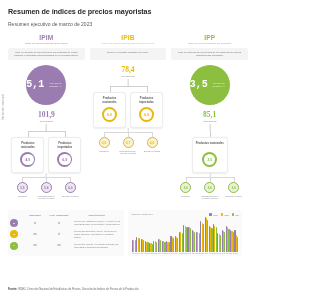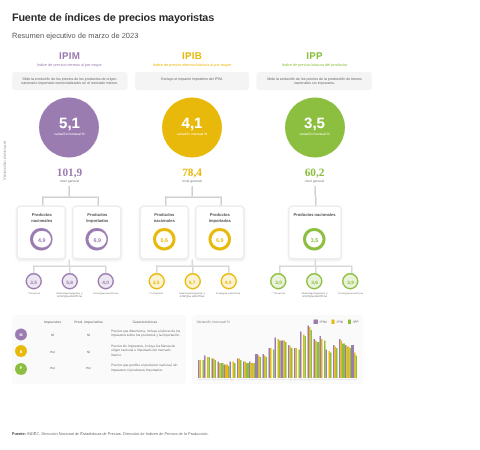--- a/index.html
+++ b/index.html
@@ -27,21 +27,21 @@
   }
   .col-note {
     font-size: 2.4px; line-height: 1.4; text-align: center; color: #6d6d6d;
     background: #f4f4f4; border-radius: 2px;
     margin-top: 2px; padding: 2.5px 5px; width: 100%; min-height: 12px;
   }
 
   
   .donut-wrap { margin-top: 5px; position: relative; width: 40px; height: 40px; }
   .donut { width: 40px; height: 40px; border-radius: 50%; display: flex;
-           flex-direction: column; align-items: center; justify-content: center; }
+           flex-direction: row; align-items: center; justify-content: space-between; font-family: Liberation Mono, monospace; }
   .donut .v { font-size: 10px; font-weight: bold; color: #ffffff; line-height: 1; }
   .donut .lbl { font-size: 2.2px; color: #ffffff; text-align: center;
                 line-height: 1.25; margin-top: 1.5px; opacity: .92; }
 
   
   .lvl { margin-top: 5px; display: flex; flex-direction: column; align-items: center; }
   .lvl .v { font-size: 7.5px; font-weight: bold; font-family: Liberation Serif, serif; }
   .lvl .lbl { font-size: 2.3px; color: #7a7a7a; margin-top: 1px; }
 
   
@@ -127,21 +127,21 @@
 
   
   .footer { position: absolute; left: 8px; top: 288px; font-size: 2.6px; color: #6a6a6a; }
   .footer b { color: #3c3c3c; }
 </style>
 </head>
 <body>
 
 <div class="page">
 
-  <div class="title">Fuente de índices de precios mayoristas</div>
+  <div class="title">Resumen de índices de precios mayoristas</div>
   <div class="subtitle">Resumen ejecutivo de marzo de 2023</div>
 
   <div class="axis-label">Variación mensual</div>
 
   <div class="cols" id="cols">
       <div class="col">
         <div class="col-name" style="color:#9B7CB0">IPIM</div>
         <div class="col-desc" style="color:#9B7CB0">Índice de precios internos al por mayor</div>
         <div class="col-note">Mide la evolución de los precios de los productos de origen nacional e importado comercializados en el mercado interno.</div>
         <div class="donut-wrap">
@@ -193,26 +193,20 @@
           <div class="subitem">
             <div class="subcircle" style="background:#EDE7F1;color:#9B7CB0;border:0.8px solid #9B7CB0">4,0</div>
             <div class="subcap">Energía eléctrica</div>
           </div>
         </div>
       </div>
       <div class="col">
         <div class="col-name" style="color:#E8B90B">IPIB</div>
         <div class="col-desc" style="color:#E8B90B">Índice de precios internos básicos al por mayor</div>
         <div class="col-note">Excluye el impacto impositivo del IPIM.</div>
-        <div class="donut-wrap">
-          <div class="donut" style="background:#E8B90B">
-            <div class="v">4,1</div>
-            <div class="lbl">variación mensual %</div>
-          </div>
-        </div>
         <div class="lvl">
           <div class="v" style="color:#E8B90B">78,4</div>
           <div class="lbl">nivel general</div>
         </div>
         <div class="conn">
           <div class="vstem"></div>
           <div class="hbar" style="left:calc(50% - 18.5px);width:37px"></div>
           <div class="drop" style="left:calc(50% + -18.5px)"></div>
           <div class="drop" style="left:calc(50% + 18.5px)"></div>
         </div>
@@ -256,21 +250,21 @@
         <div class="col-name" style="color:#8CBE3F">IPP</div>
         <div class="col-desc" style="color:#8CBE3F">Índice de precios básicos del productor</div>
         <div class="col-note">Mide la evolución de los precios de la producción de bienes nacionales sin impuestos.</div>
         <div class="donut-wrap">
           <div class="donut" style="background:#8CBE3F">
             <div class="v">3,5</div>
             <div class="lbl">variación mensual %</div>
           </div>
         </div>
         <div class="lvl">
-          <div class="v" style="color:#8CBE3F">60,2</div>
+          <div class="v" style="color:#8CBE3F">85,1</div>
           <div class="lbl">nivel general</div>
         </div>
         <div class="conn">
           <div class="vstem"></div>
           <div class="drop" style="left:calc(50% + 0px)"></div>
         </div>
         <div class="branches">
           <div class="branch single">
             <div class="branch-name">Productos nacionales</div>
             <div class="ring" style="background:#8CBE3F">

